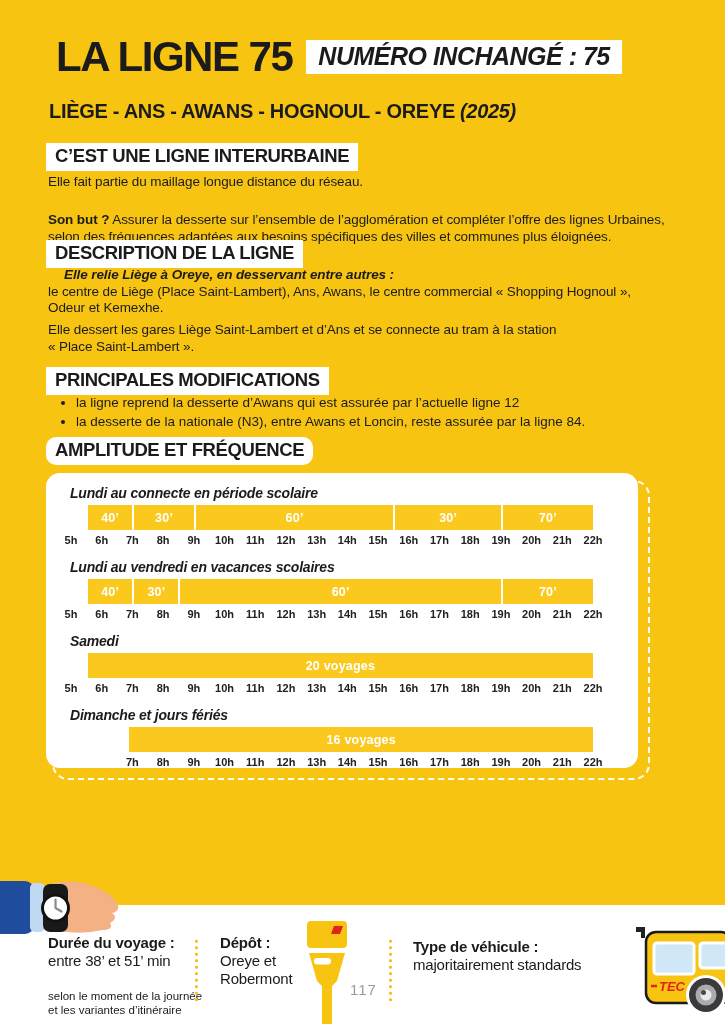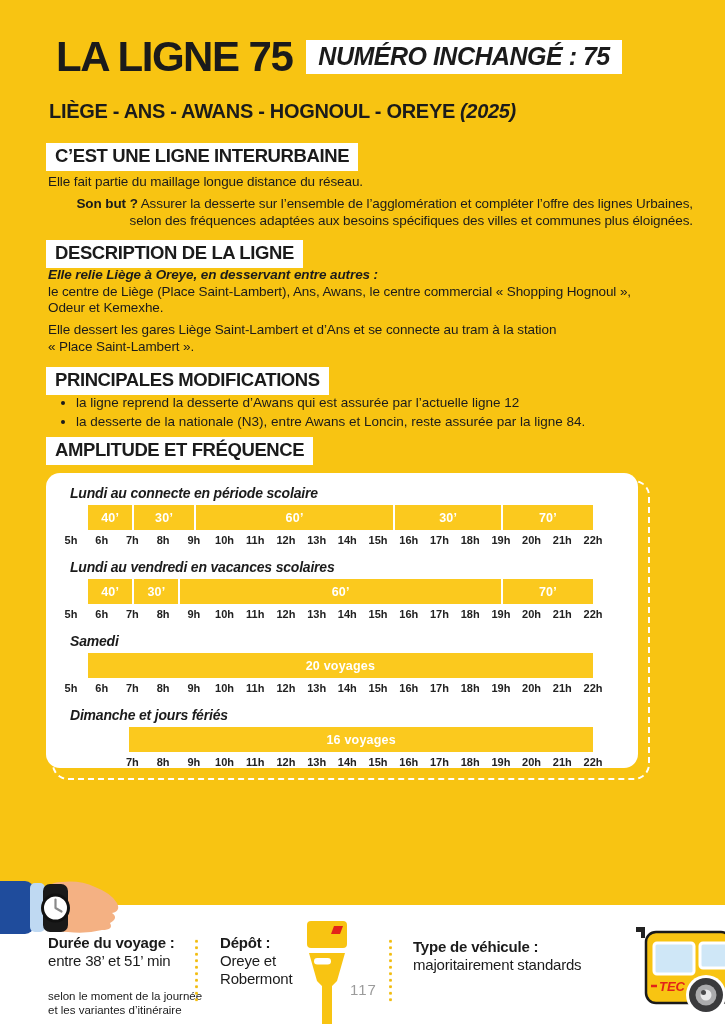--- a/index.html
+++ b/index.html
@@ -26,21 +26,21 @@
   .header-row{position:absolute;left:56px;top:36px;display:flex;align-items:center;gap:14px;}
   .main-title{font-size:42px;font-weight:900;letter-spacing:-1.5px;line-height:1;margin:0;}
   .title-badge{background:#fff;padding:4px 12px 5px;font-size:25px;font-weight:900;font-style:italic;letter-spacing:-0.5px;line-height:1;}
   .subtitle{position:absolute;left:49px;top:100px;font-size:20px;font-weight:900;letter-spacing:-0.3px;}
   .subtitle .year{font-style:italic;margin-left:5px;}
 
   
   .sec-heading{position:absolute;left:46px;background:#fff;padding:4px 9px 5px;font-size:18.5px;font-weight:900;letter-spacing:-0.4px;line-height:1;white-space:nowrap;}
   .para{position:absolute;left:48px;width:645px;font-size:13.5px;line-height:16.5px;letter-spacing:-0.1px;}
   .para b{font-weight:800;}
-  .intro-line{font-weight:800;font-style:italic;}
+  .intro-line{font-weight:800;font-style:italic;margin-left:16px;}
   ul.mod-list{position:absolute;left:62px;top:395px;margin:0;padding:0 0 0 14px;width:600px;font-size:13.5px;line-height:16.5px;}
   ul.mod-list li{margin:0 0 2px 0;}
 
   
   .card-dashed{position:absolute;left:52px;top:480px;width:594px;height:296px;border:2px dashed #FFFFFF;border-radius:16px;z-index:0;}
   .amp-card{position:absolute;left:46px;top:473px;width:592px;height:295px;background:#fff;border-radius:14px;z-index:1;padding-top:13px;box-sizing:border-box;}
   .freq-row{margin-top:13px;}
   .freq-row:first-child{margin-top:0;}
   .freq-label{margin:0 0 4px 24px;font-size:14px;line-height:15px;font-weight:800;font-style:italic;letter-spacing:-0.2px;}
   .freq-axis{position:relative;margin-left:25px;width:522px;}
@@ -70,21 +70,21 @@
 <div class="header-row">
   <h1 class="main-title">LA LIGNE 75</h1>
   <div class="title-badge">NUMÉRO INCHANGÉ : 75</div>
 </div>
 <div class="subtitle">
   <span>LIÈGE - ANS - AWANS - HOGNOUL - OREYE</span><span class="year">(2025)</span>
 </div>
 
 <div class="sec-heading" style="top:143px;">C’EST UNE LIGNE INTERURBAINE</div>
 <div class="para" style="top:174px;">Elle fait partie du maillage longue distance du réseau.</div>
-<div class="para" style="top:196px;text-align:right;">
+<div class="para" style="top:212px;">
   <b>Son but ?</b><span> Assurer la desserte sur l’ensemble de l’agglomération et compléter l’offre des lignes Urbaines,</span><br>
   <span>selon des fréquences adaptées aux besoins spécifiques des villes et communes plus éloignées.</span>
 </div>
 
 <div class="sec-heading" style="top:240px;">DESCRIPTION DE LA LIGNE</div>
 <div class="para" style="top:267px;">
   <span class="intro-line">Elle relie Liège à Oreye, en desservant entre autres :</span><br>
   <span>le centre de Liège (Place Saint-Lambert), Ans, Awans, le centre commercial « Shopping Hognoul »,</span><br>
   <span>Odeur et Kemexhe.</span>
 </div>
@@ -92,21 +92,21 @@
   <span>Elle dessert les gares Liège Saint-Lambert et d’Ans et se connecte au tram à la station</span><br>
   <span>« Place Saint-Lambert ».</span>
 </div>
 
 <div class="sec-heading" style="top:367px;">PRINCIPALES MODIFICATIONS</div>
 <ul class="mod-list">
   <li>la ligne reprend la desserte d’Awans qui est assurée par l’actuelle ligne 12</li>
   <li>la desserte de la nationale (N3), entre Awans et Loncin, reste assurée par la ligne 84.</li>
 </ul>
 
-<div class="sec-heading" style="top:437px;">AMPLITUDE ET FRÉQUENCE</div>
+<div class="sec-heading" style="top:437px;border-radius:10px;">AMPLITUDE ET FRÉQUENCE</div>
 
 <div class="card-dashed"></div>
 <div class="amp-card">
   <div>
       <div class="freq-row">
         <div class="freq-label">Lundi au connecte en période scolaire</div>
         <div class="freq-axis">
           <div class="freq-bar-area">
             <div class="freq-seg" style="left: 3.23529%; width: 8.52941%;">40’</div>
             <div class="freq-seg divided" style="left: 11.7647%; width: 11.7647%;">30’</div>

